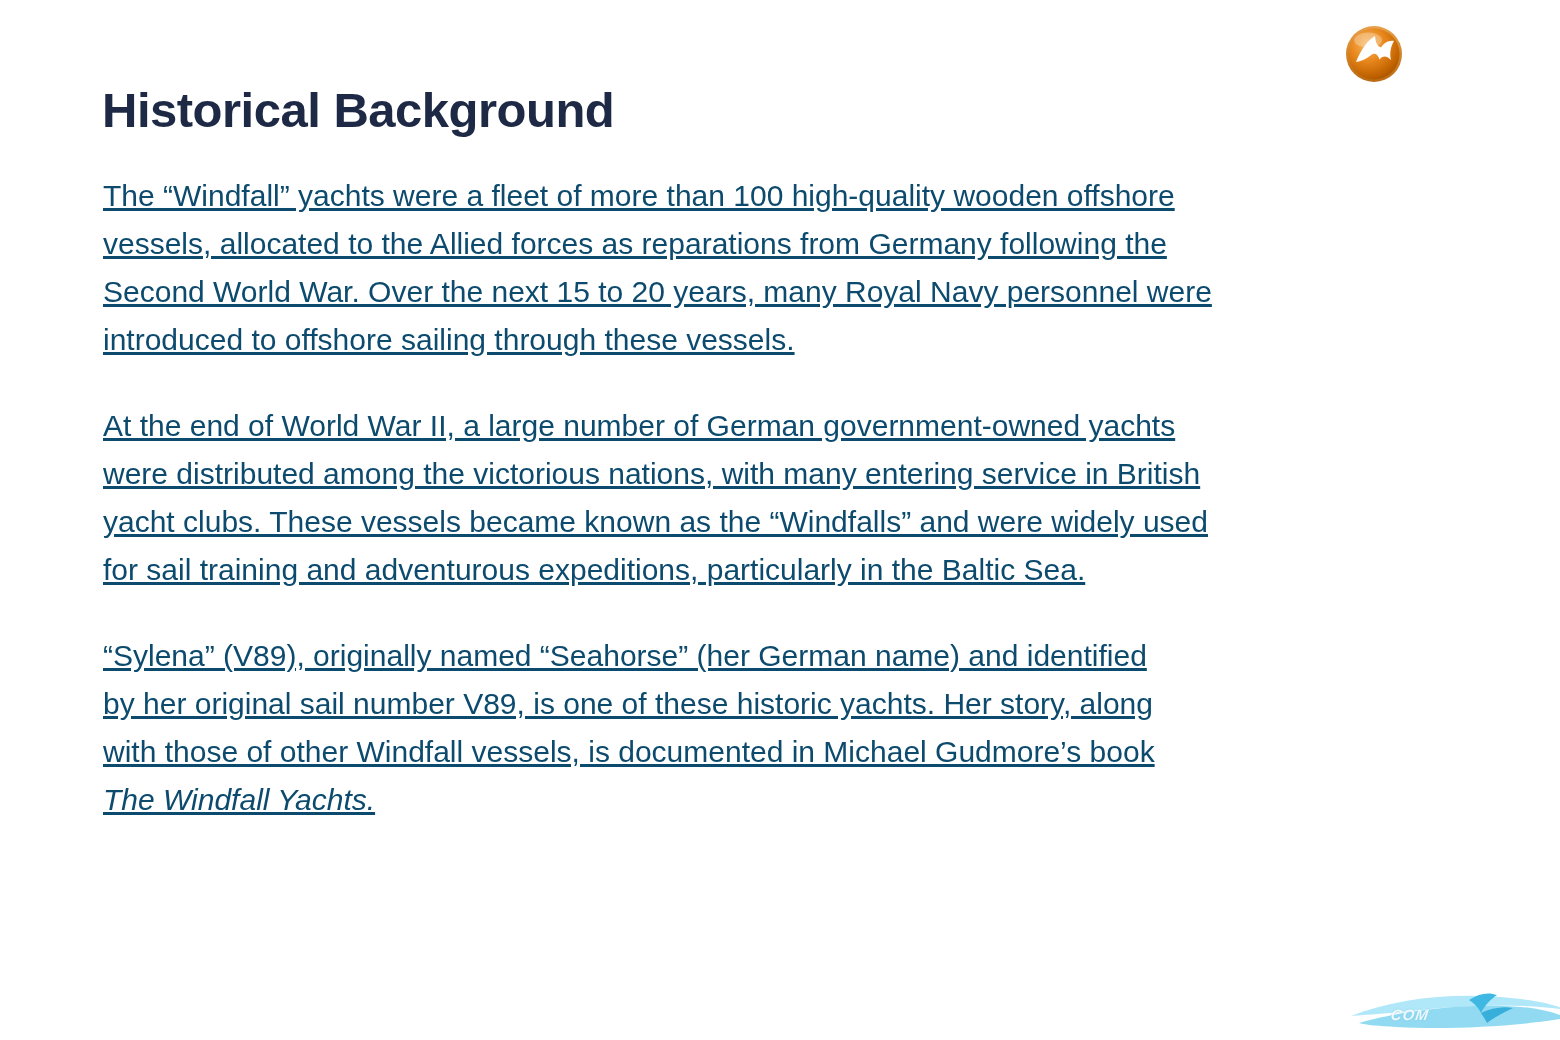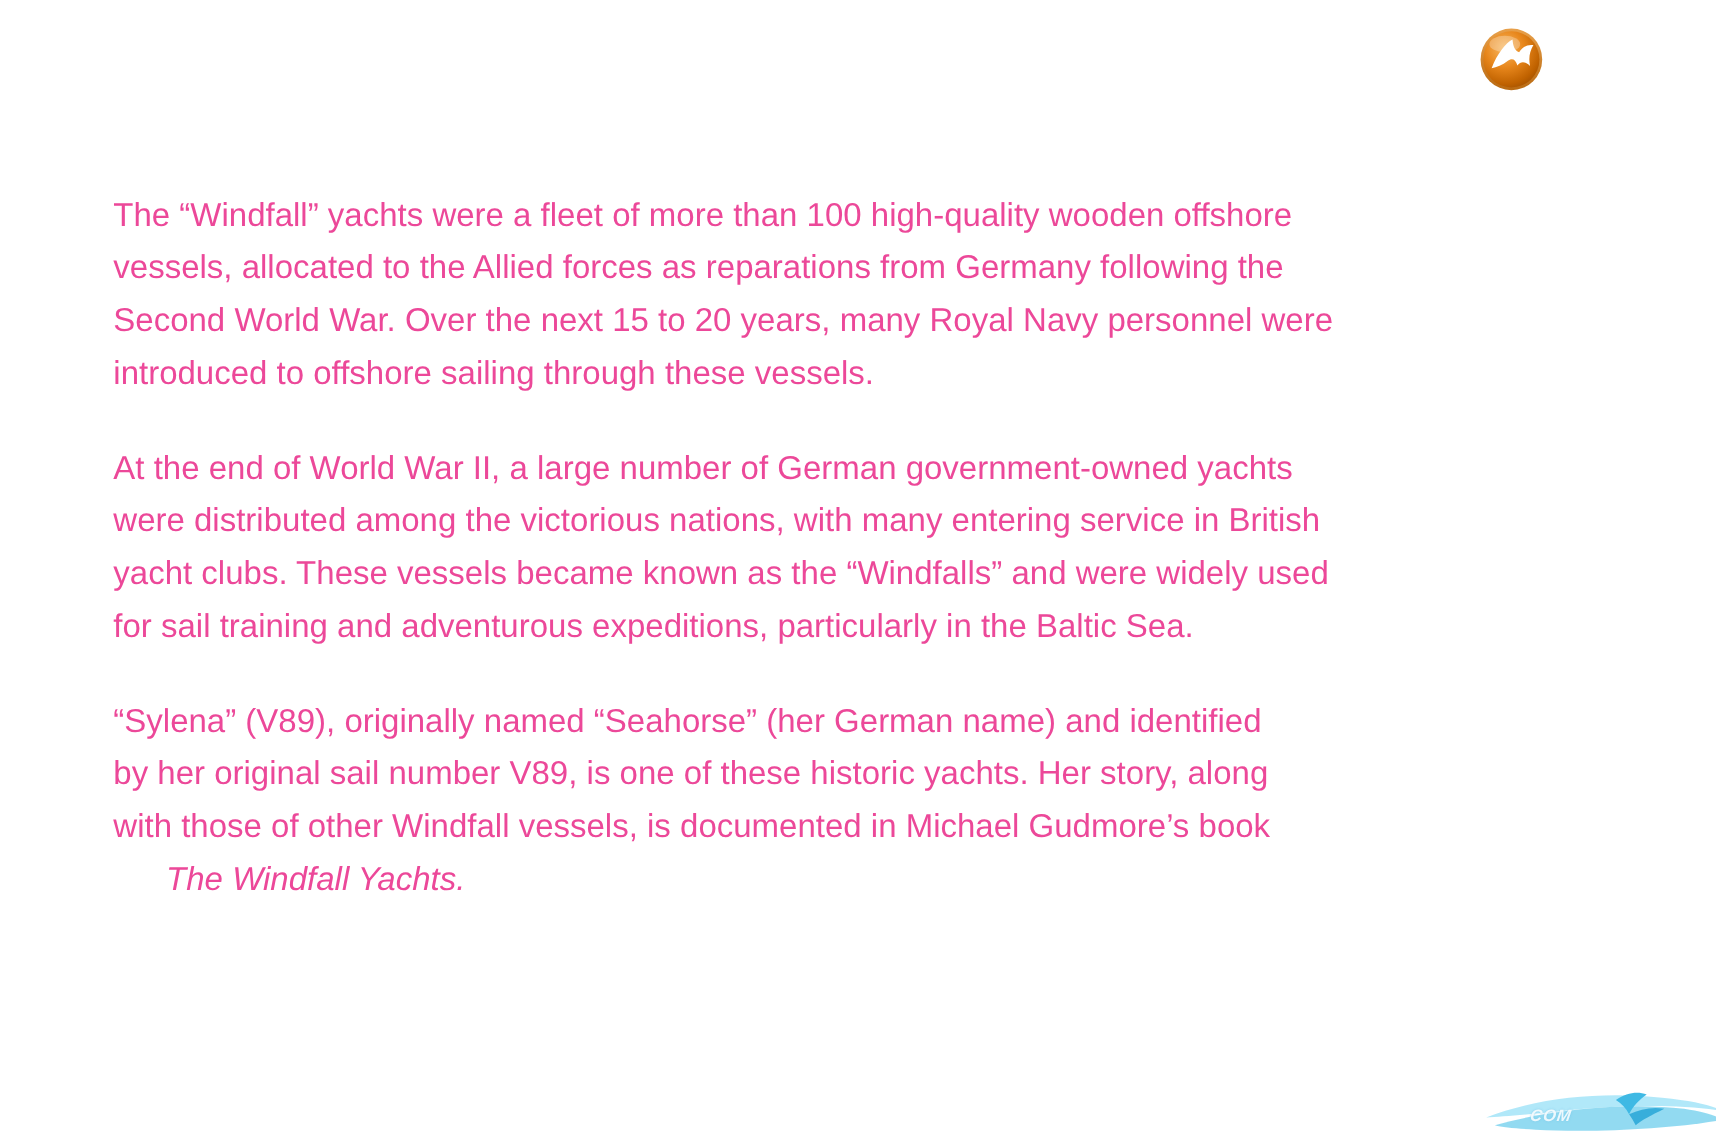--- a/index.html
+++ b/index.html
@@ -27,31 +27,31 @@
     font-weight: 700;
     letter-spacing: -0.5px;
     color: #1d2945;
     font-family: "Liberation Sans", sans-serif;
   }
   .body-copy {
     position: absolute;
     left: 103px;
     top: 172px;
     width: 1420px;
-    color: #ec4899;
+    color: #0c4a6e;
     font-size: 30px;
     line-height: 48px;
+    text-decoration: underline;
   }
   .body-copy p { margin-bottom: 38px; }
   .para-text { white-space: pre-line; }
   .book-title {
     display: block;
     font-style: italic;
     white-space: pre-line;
-    margin-left: 48px;
   }
   .wave-watermark {
     position: absolute;
     right: -6px;
     bottom: 6px;
     width: 215px;
     height: 44px;
   }
   .watermark-text {
     position: absolute;
@@ -85,20 +85,21 @@
           <stop offset="100%" stop-color="#b96a12"></stop>
         </linearGradient>
       </defs>
       <circle cx="29" cy="29" r="28" fill="url(#ringGrad)"></circle>
       <circle cx="29" cy="29" r="25.5" fill="url(#badgeGrad)"></circle>
       <ellipse cx="23" cy="15" rx="14" ry="7.5" fill="#ffffff" opacity="0.28"></ellipse>
       <path d="M11,37 C16,24 24,14 30,11 C30.5,17 32,21 36,22.5 C39,18 43.5,15 49,16 C45.5,22 44.5,28 46,35 C41.5,30.5 37.5,30.5 34.5,34.5 C32.5,28.5 29.5,27.5 25.5,30.5 C21,34 15.5,36.5 11,37 Z" fill="#ffffff"></path>
     </svg>
   </div>
 
+  <h1 class="page-title">Historical Background</h1>
 
   <section class="body-copy">
     <p>
       <span class="para-text">The “Windfall” yachts were a fleet of more than 100 high-quality wooden offshore
 vessels, allocated to the Allied forces as reparations from Germany following the
 Second World War. Over the next 15 to 20 years, many Royal Navy personnel were
 introduced to offshore sailing through these vessels.</span>
     </p>
     <p>
       <span class="para-text">At the end of World War II, a large number of German government-owned yachts

